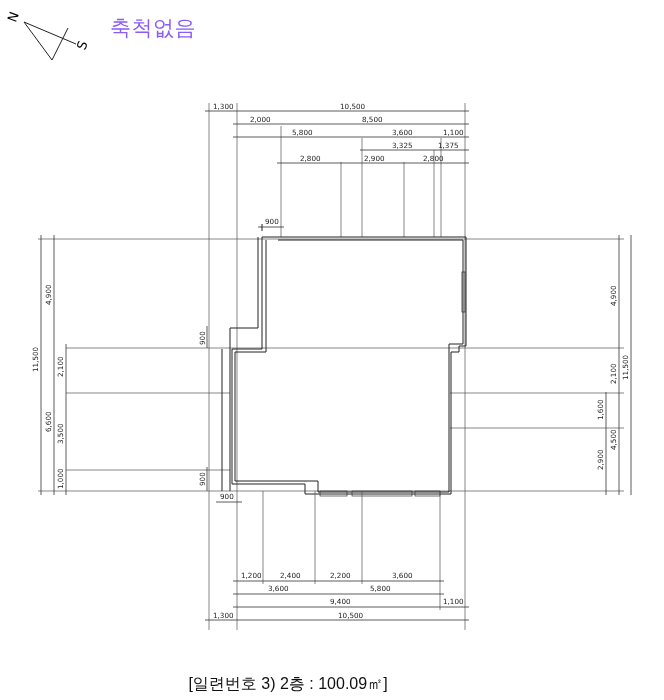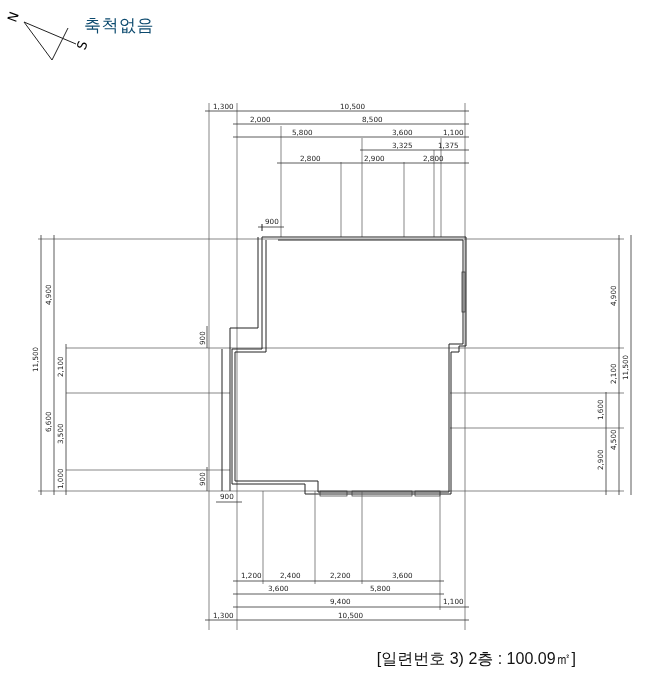--- a/index.html
+++ b/index.html
@@ -1,21 +1,21 @@
 <!DOCTYPE html>
 <html><head>
 <meta charset="utf-8">
 <style>
   html, body { margin: 0; padding: 0; background: #ffffff; }
   body { width: 664px; height: 700px; position: relative; overflow: hidden; font-family: "DejaVu Sans", sans-serif; }
   .compass { position: absolute; left: 0; top: 0; width: 100px; height: 60px; }
-  .scale-note { position: absolute; left: 84px; top: 14px; font-size: 17px; color: #0c4a6e; letter-spacing: 0.5px; }
+  .scale-note { position: absolute; left: 110px; top: 14px; font-size: 21px; color: #8b5cf6; letter-spacing: 0.5px; }
   .plan { position: absolute; left: 0; top: 0; }
   .plan text { font-family: "DejaVu Sans", sans-serif; font-size: 7.2px; fill: #222; }
-  .caption { position: absolute; left: 0; width: 576px; top: 649px; text-align: right; font-family: "Liberation Sans", sans-serif; font-size: 16px; color: #111; }
+  .caption { position: absolute; left: 0; width: 576px; top: 674px; text-align: center; font-family: "Liberation Sans", sans-serif; font-size: 16px; color: #111; }
   .dim { stroke: #333; stroke-width: 0.8; fill: none; }
   .ext { stroke: #555; stroke-width: 0.7; fill: none; }
   .wall { stroke: #222; stroke-width: 1; fill: none; }
   .tick { stroke: #222; stroke-width: 1; }
 </style>
 </head>
 <body>
 
 <svg class="compass" viewBox="0 0 100 60" width="100" height="60">
   <line x1="24" y1="22" x2="76" y2="44" stroke="#222" stroke-width="1"></line>

